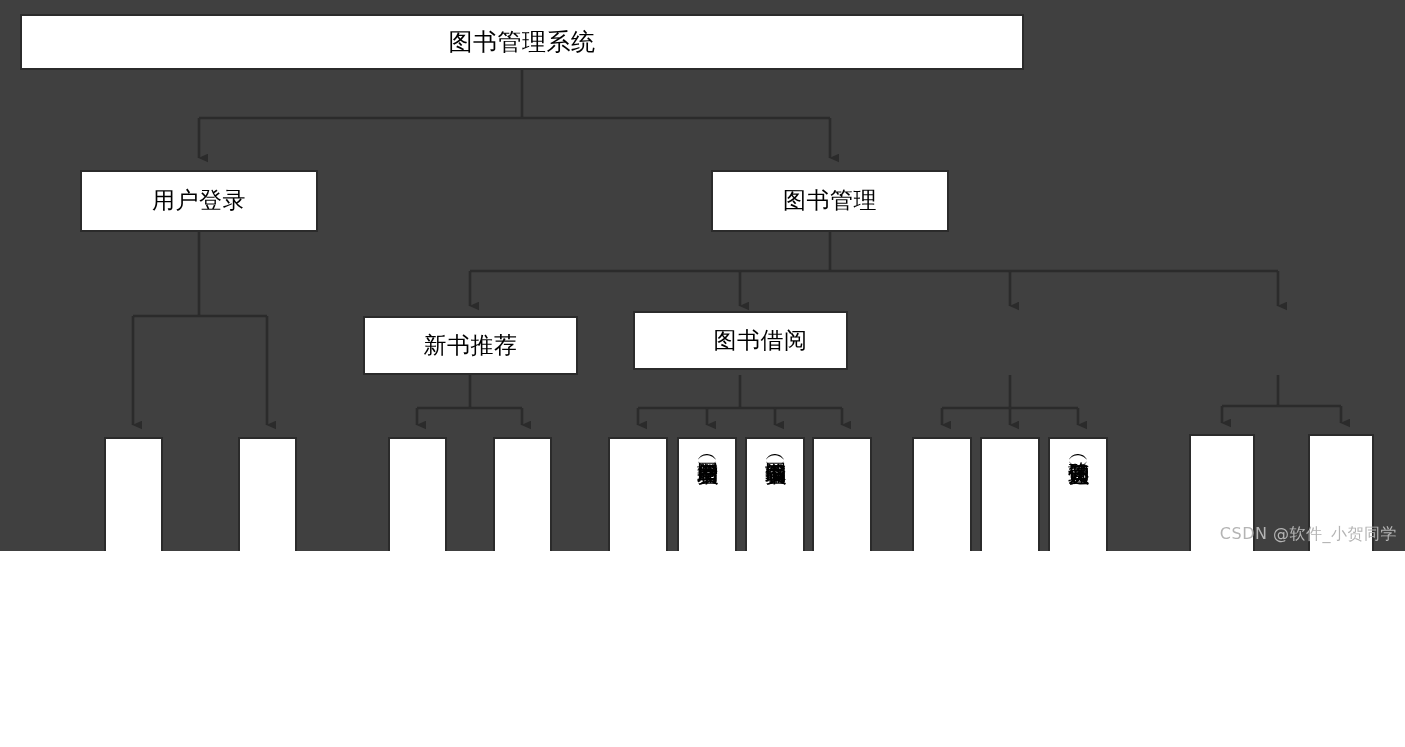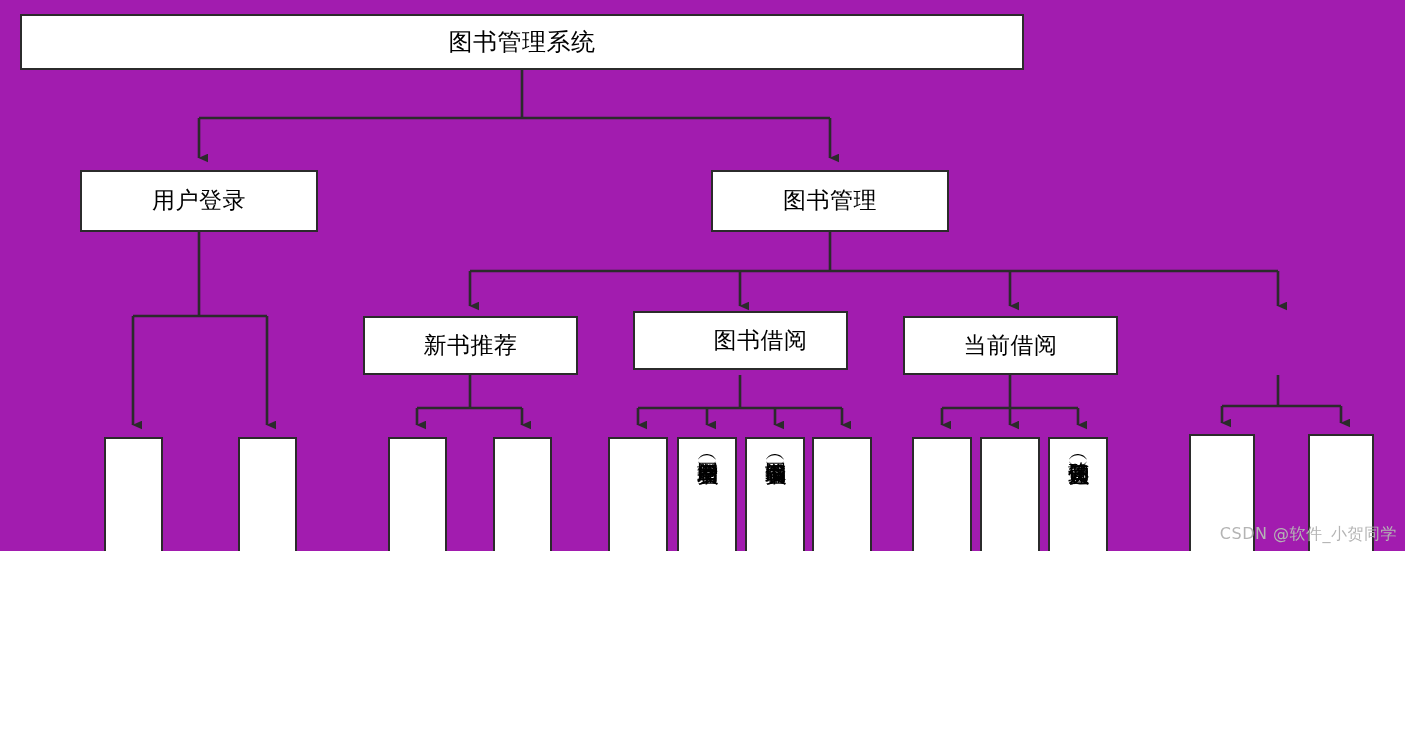--- a/index.html
+++ b/index.html
@@ -9,21 +9,21 @@
     background: #ffffff;
   }
   body {
     font-family: "DejaVu Sans", "Liberation Sans", sans-serif;
     color: #000000;
   }
   #diagram-root {
     position: relative;
     width: 1405px;
     height: 551px;
-    background: #a21caf;
+    background: #404040;
     overflow: hidden;
   }
   #diagram-svg {
     position: absolute;
     left: 0;
     top: 0;
     width: 1405px;
     height: 747px;
   }
   .node {
@@ -154,23 +154,20 @@
   <div class="node horiz" style="left:711px; top:170px; width:238px; height:62px;">
     <span class="node-label">图书管理</span>
   </div>
 
   <div class="node horiz" style="left:363px; top:316px; width:215px; height:59px;">
     <span class="node-label">新书推荐</span>
   </div>
   <div class="node horiz" style="left:633px; top:311px; width:215px; height:59px;padding-left:40px;">
     <span class="node-label">图书借阅</span>
   </div>
-  <div class="node horiz" style="left:903px; top:316px; width:215px; height:59px;">
-    <span class="node-label">当前借阅</span>
-  </div>
 
   <div class="node vert centerish" style="left:104px; top:437px; width:59px; height:298px;">
     <span class="node-label">用户登录</span>
   </div>
   <div class="node vert centerish" style="left:238px; top:437px; width:59px; height:298px;">
     <span class="node-label">注销登录</span>
   </div>
 
   <div class="node vert centerish" style="left:388px; top:437px; width:59px; height:298px;">
     <span class="node-label">查询图书</span>

